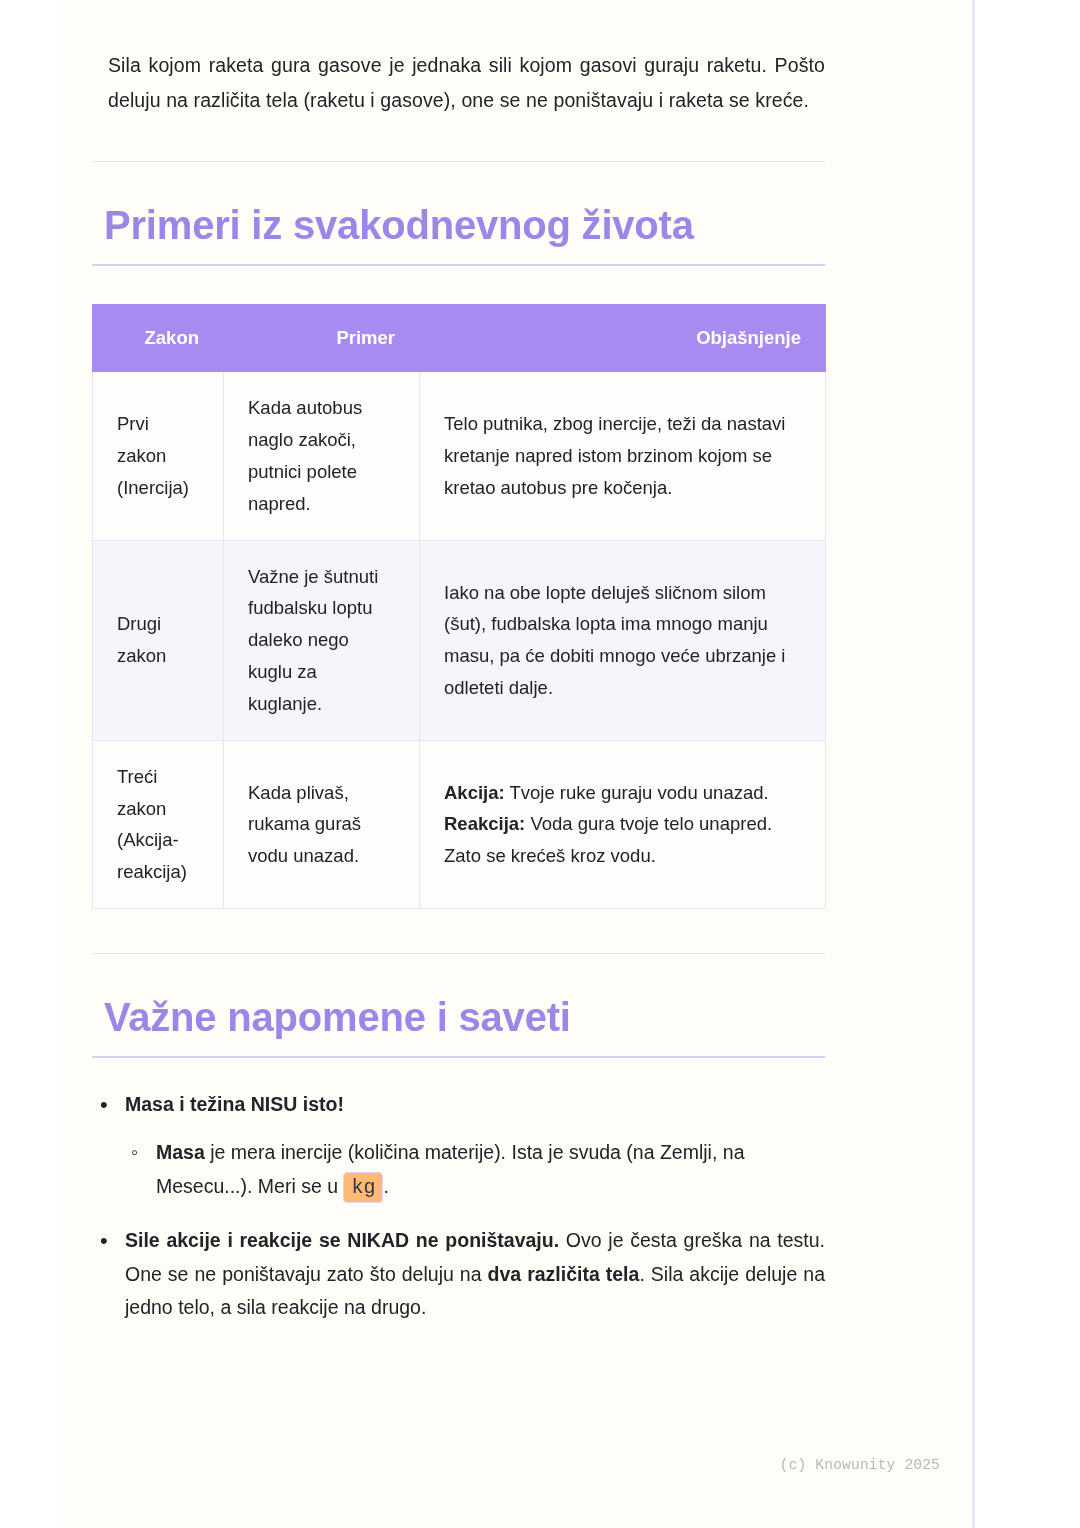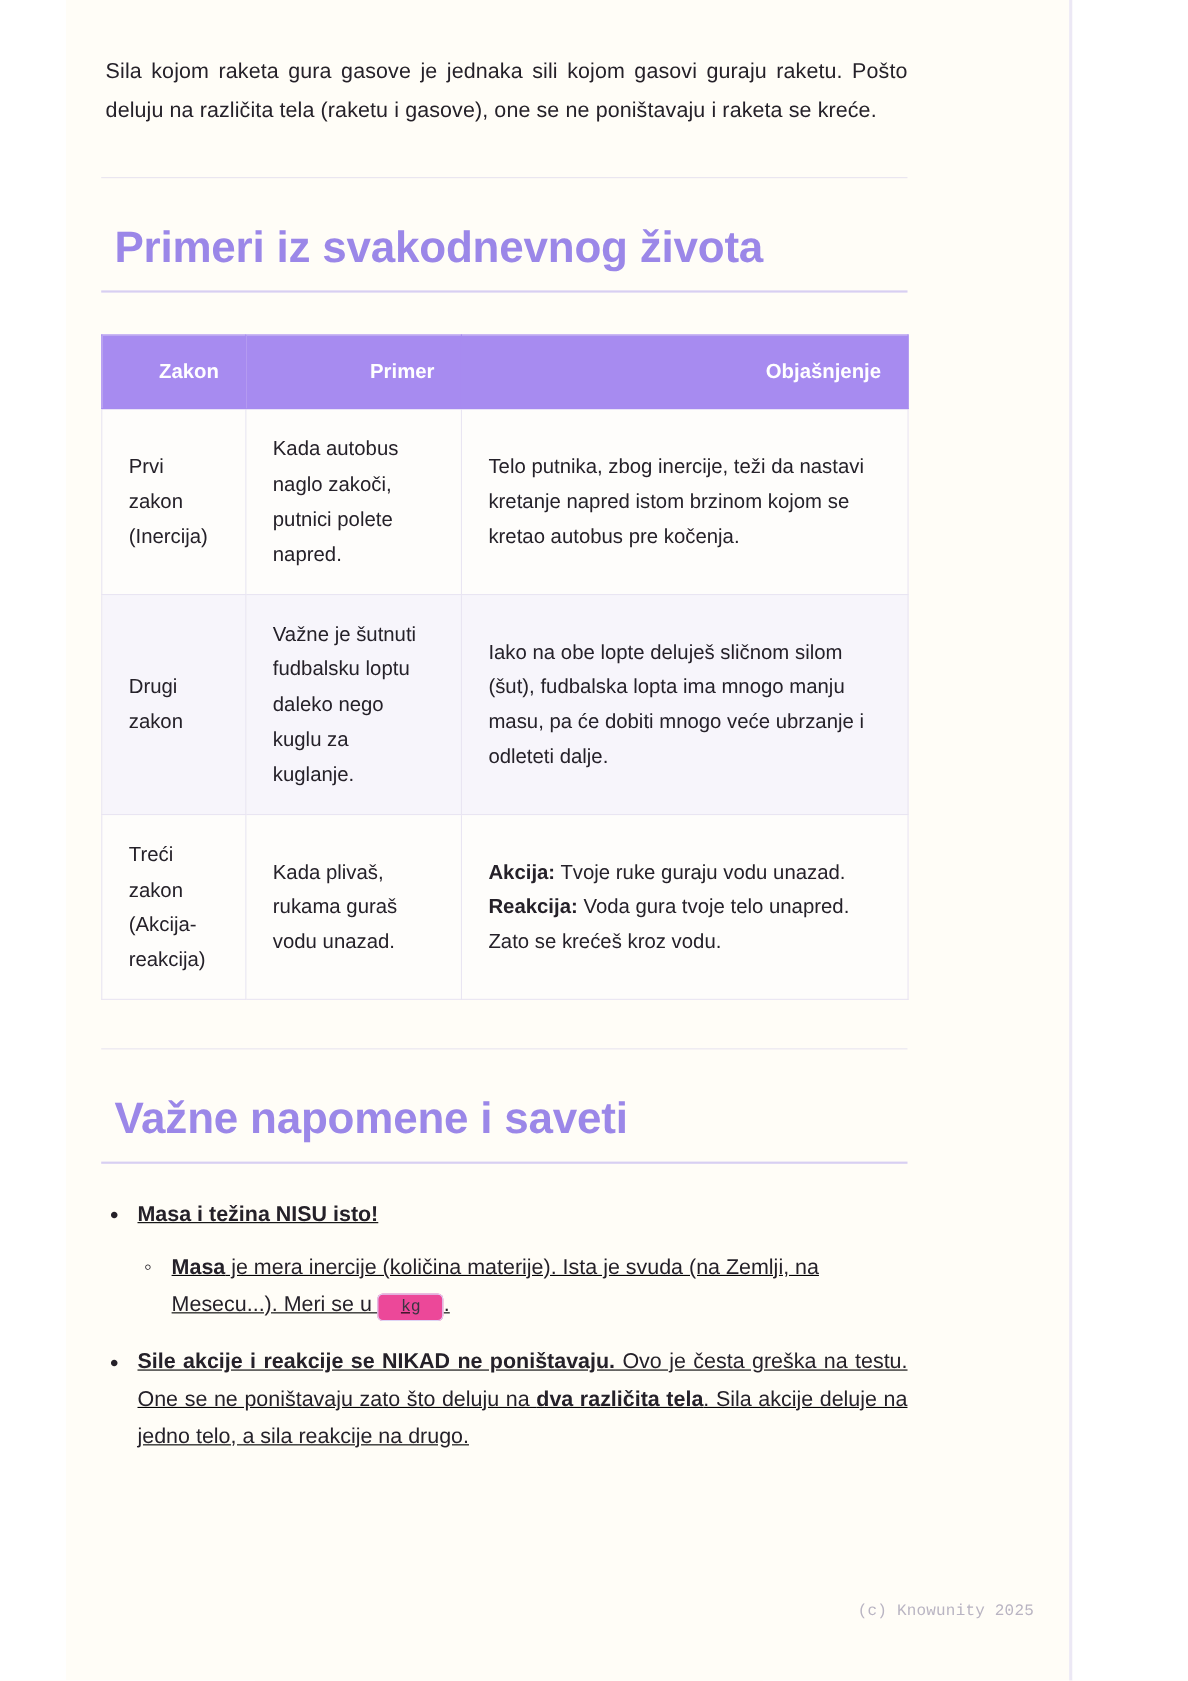--- a/index.html
+++ b/index.html
@@ -37,21 +37,21 @@
     background: #ece8f5;
   }
   .content {
     position: absolute;
     left: 92px;
     top: 48px;
     width: 733px;
   }
 
   p.body-text {
-    margin: 0 0 0 4px;
+    margin: 0 0 0 16px;
     font-size: 19.5px;
     line-height: 1.78;
     color: #252129;
     text-align: justify;
     letter-spacing: 0.1px;
   }
 
   hr.rule {
     border: none;
     border-top: 1px solid #e8e4ef;
@@ -102,21 +102,20 @@
   td.col-example { width: 196px; }
   td.col-explain { width: 406px; }
   th.col-law { width: 131px; }
   th.col-example { width: 196px; }
   th.col-explain { width: 406px; }
 
   ul.notes {
     list-style: none;
     margin: 30px 0 0 0;
     padding: 0;
-    text-decoration: underline;
   }
   ul.notes > li {
     position: relative;
     padding-left: 33px;
     margin-bottom: 18px;
     font-size: 19.5px;
     line-height: 1.74;
     color: #252129;
     text-align: justify;
   }
@@ -146,25 +145,25 @@
     content: "◦";
     position: absolute;
     left: 6px;
     top: -1px;
     font-size: 20px;
     color: #252129;
   }
   .b { font-weight: bold; }
   code.unit {
     font-family: "Liberation Mono", monospace;
-    background: #ec4899;
+    background: #fdba74;
     border: 1px solid #ded4f5;
     border-radius: 5px;
-    padding: 3px 20px;
-    font-size: 15px;
+    padding: 3px 7px;
+    font-size: 20px;
     color: #3a3442;
   }
   .footer-credit {
     position: absolute;
     right: 140px;
     bottom: 55px;
     font-size: 14.5px;
     color: #b9b4c2;
     font-family: "Liberation Mono", monospace;
     letter-spacing: 0.2px;

